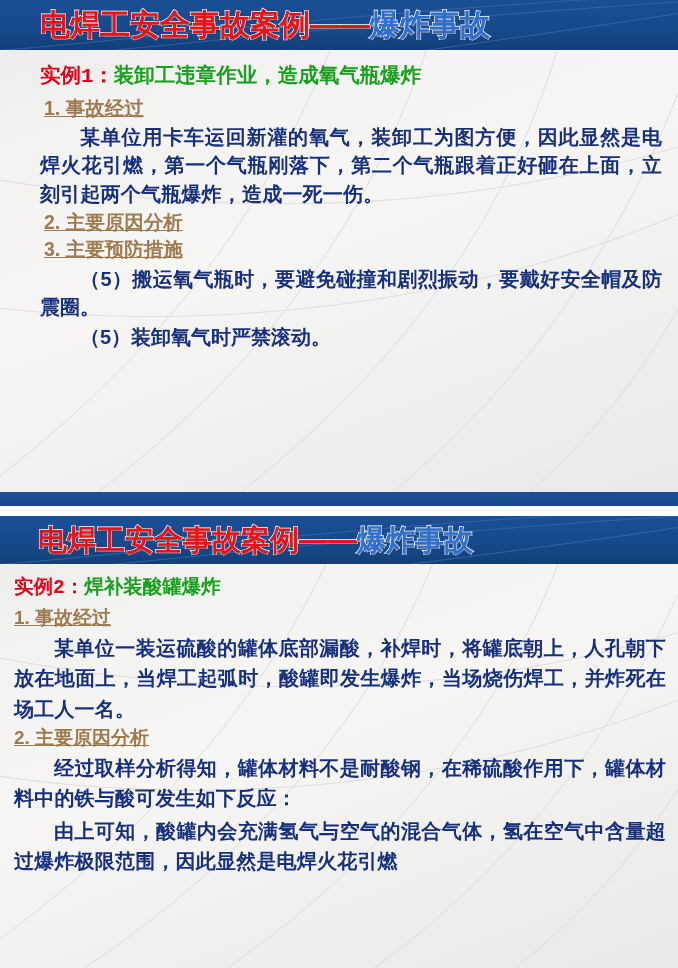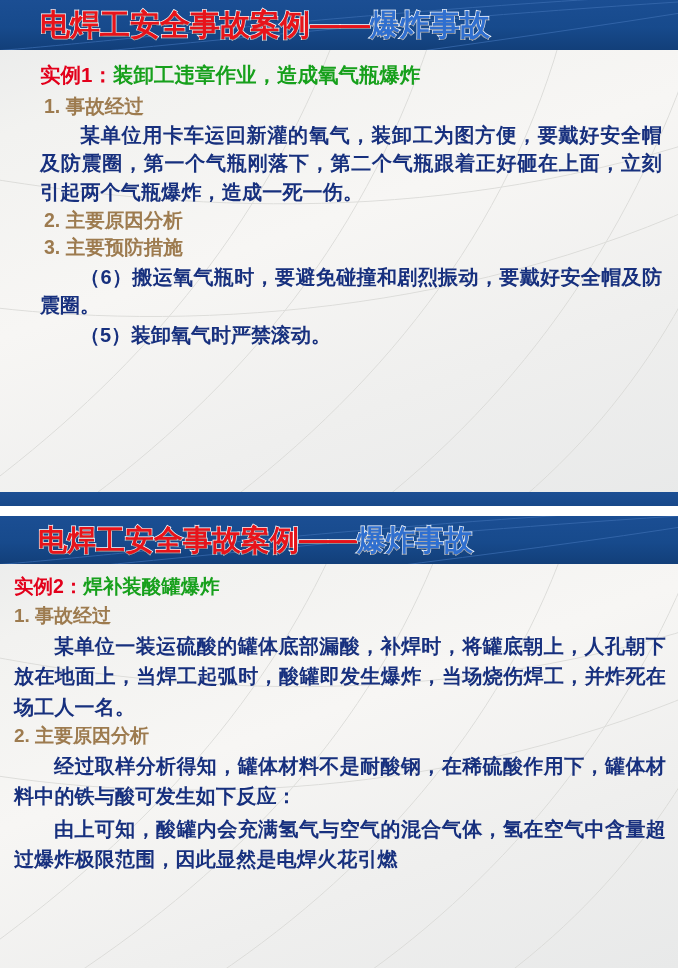--- a/index.html
+++ b/index.html
@@ -97,30 +97,31 @@
   .slide-2 .body { padding: 10px 12px 0 14px; }
 
   .ex-line {
     font-size: 20.5px;
     font-weight: 700;
     line-height: 1.25;
     margin: 0 0 6px 0;
     white-space: nowrap;
   }
   .slide-2 .ex-line { font-size: 19.5px; }
-  .ex-label { color: #e3001b; }
+  .ex-label { color: #e3001b; font-family: Liberation Mono, monospace; }
   .ex-text  { color: #17a01c; text-align: right; }
 
   .sec-head {
     font-size: 19.5px;
     font-weight: 700;
     color: #9d7b4f;
     margin: 2px 0 2px 0;
     line-height: 1.3;
     white-space: nowrap;
+    text-decoration: underline;
   }
   .slide-1 .sec-head { margin-left: 4px; }
   .slide-2 .sec-head { font-size: 19px; margin-left: 0; }
 
   .para {
     font-size: 20px;
     font-weight: 700;
     color: #17307e;
     line-height: 1.42;
     margin: 1px 0 2px 0;
@@ -179,26 +180,26 @@
         </g>
       </svg>
       <div class="header-title"><span class="t-red">电焊工安全事故案例——</span><span class="t-blue">爆炸事故</span></div>
     </div>
 
     <div class="body">
 
       <div class="ex-line"><span class="ex-label">实例1：</span><span class="ex-text">装卸工违章作业，造成氧气瓶爆炸</span></div>
 
       <div class="sec-head">1. 事故经过</div>
-      <p class="para">某单位用卡车运回新灌的氧气，装卸工为图方便，要戴好安全帽及防震圈，第一个气瓶刚落下，第二个气瓶跟着正好砸在上面，立刻引起两个气瓶爆炸，造成一死一伤。</p>
+      <p class="para">某单位用卡车运回新灌的氧气，装卸工为图方便，因此显然是电焊火花引燃，第一个气瓶刚落下，第二个气瓶跟着正好砸在上面，立刻引起两个气瓶爆炸，造成一死一伤。</p>
 
       <div class="sec-head">2. 主要原因分析</div>
 
       <div class="sec-head">3. 主要预防措施</div>
-      <p class="sub-item">（6）搬运氧气瓶时，要避免碰撞和剧烈振动，要戴好安全帽及防震圈。</p>
+      <p class="sub-item">（5）搬运氧气瓶时，要避免碰撞和剧烈振动，要戴好安全帽及防震圈。</p>
       <p class="sub-item">（5）装卸氧气时严禁滚动。</p>
     </div>
 
     <div class="footer-bar"></div>
   </div>
 
   <div class="slide slide-2">
 
     <svg class="texture" viewBox="0 0 678 452" preserveAspectRatio="none" aria-hidden="true">
       <g fill="none" stroke="#d9d9d6" stroke-width="1">

